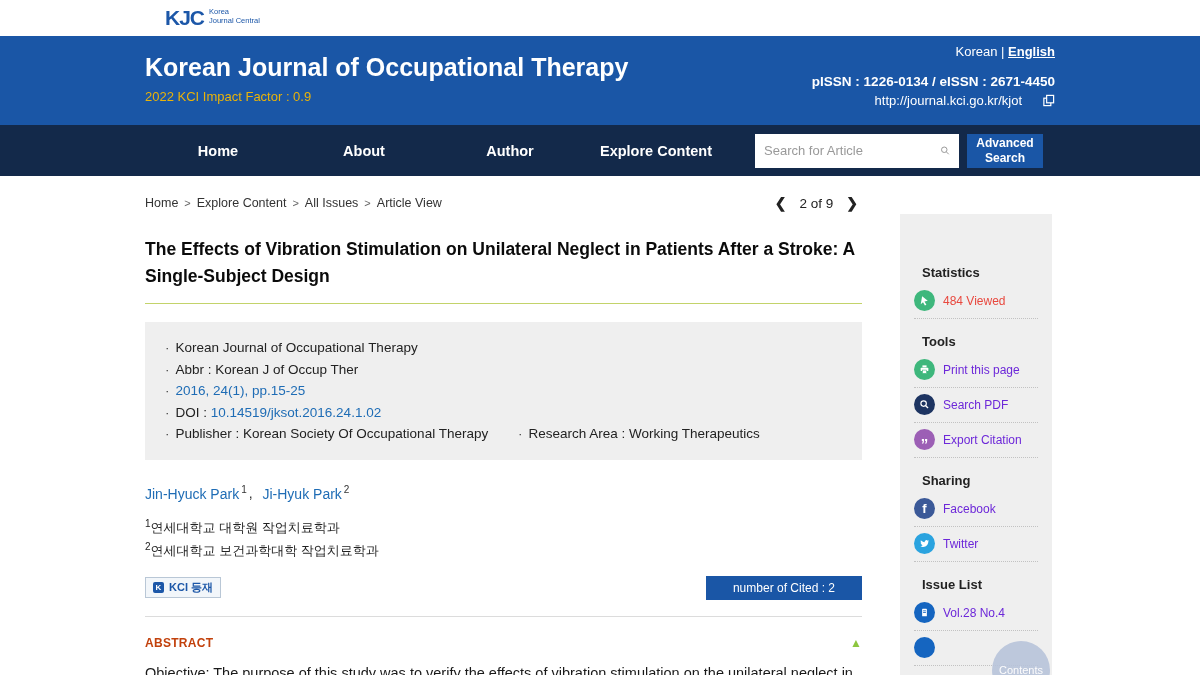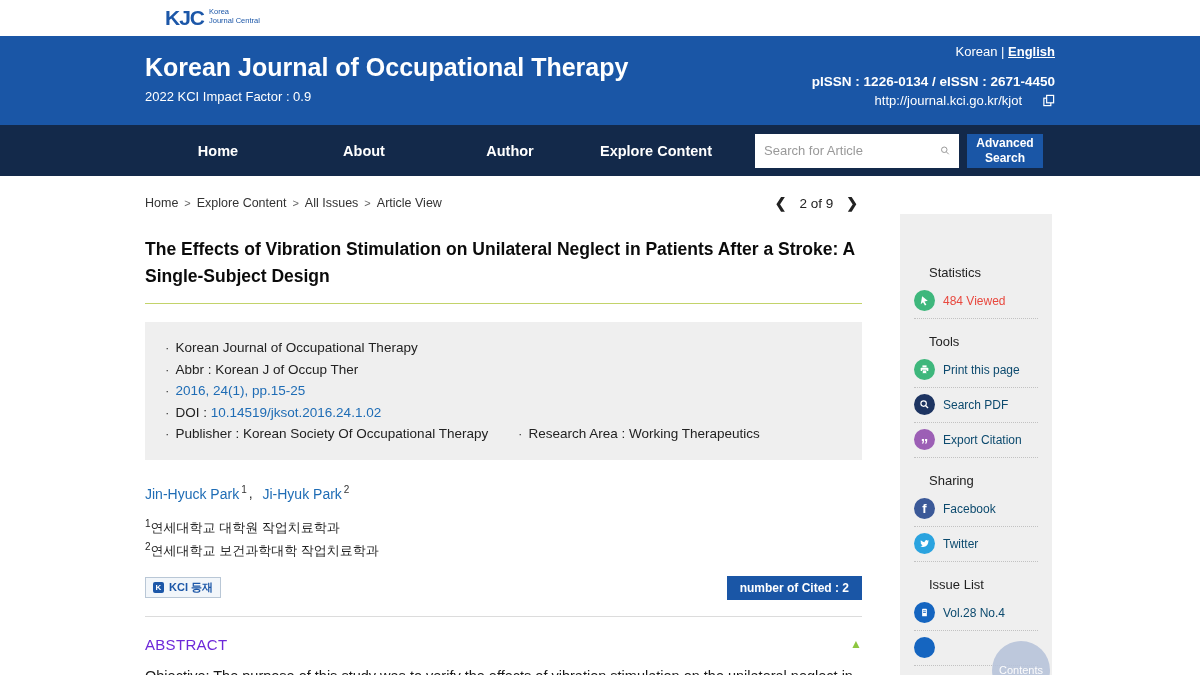--- a/index.html
+++ b/index.html
@@ -10,21 +10,21 @@
   
   .topbar { height:36px; display:flex; align-items:center; }
   .topbar-inner { width:910px; margin:8px auto; padding-left:20px; display:flex; align-items:center; }
   .kjc { font-size:21px; font-weight:bold; color:#1c57a8; letter-spacing:-1px; }
   .kjc-sub { font-size:7.5px; line-height:8.5px; color:#1c57a8; margin-left:5px; margin-top:2px; }
 
   
   .hdr { background:#1a56a6; height:89px; }
   .hdr-inner { width:910px; margin:0 auto; position:relative; height:100%; }
   .journal-title { color:#fff; font-size:25px; font-weight:bold; padding-top:17px; }
-  .impact { color:#ffffff; font-size:13px; margin-top:7px; }
+  .impact { color:#eab308; font-size:13px; margin-top:7px; }
   .hdr-right { position:absolute; right:0; top:8px; text-align:right; color:#fff; }
   .lang { font-size:13px; }
   .lang .en { font-weight:bold; text-decoration:underline; color:#fff; }
   .issn { font-size:13.5px; font-weight:bold; margin-top:15px; }
   .jurl { font-size:13px; margin-top:4px; display:flex; justify-content:flex-end; align-items:center; gap:20px; }
 
   
   .nav { background:#13294a; height:51px; }
   .nav-inner { width:910px; margin:0 auto; display:flex; align-items:center; height:100%; }
   .nav-item { width:146px; text-align:center; color:#fff; font-weight:bold; font-size:14.5px; cursor:pointer; }
@@ -56,36 +56,36 @@
   .authors sup { color:#333; font-size:10px; margin-left:2px; }
   .auth-sep { color:#333; margin:0 6px 0 2px; }
   .affils { margin-top:13px; font-size:13px; color:#222; line-height:19px; }
   .affils sup { font-size:10px; }
 
   .badge-row { margin-top:15px; display:flex; align-items:center; justify-content:space-between; }
   .kci-badge { border:1px solid #b9c7d6; background:#f2f6fa; padding:2px 7px; display:inline-flex; gap:5px; align-items:center;
     font-size:11px; color:#1c57a8; font-weight:bold; cursor:pointer; }
   .kci-ic { width:11px; height:11px; background:#1c57a8; border-radius:2px; color:#fff; font-size:8px; font-weight:bold;
     display:flex; align-items:center; justify-content:center; }
-  .cited-box { background:#1a56a6; color:#fff; font-weight:bold; font-size:12px; padding:5px 13px; }
+  .cited-box { background:#1a56a6; color:#fff; font-weight:normal; font-size:12px; padding:5px 27px; }
 
   .div-light { border-top:1px solid #dcdcdc; margin-top:16px; }
   .abs-head { margin-top:19px; display:flex; align-items:center; justify-content:space-between; }
-  .abs-title { font-size:15px; font-weight:normal; color:#6d28d9; letter-spacing:.3px; }
+  .abs-title { font-size:12px; font-weight:bold; color:#c2410c; letter-spacing:.3px; }
   .abs-toggle { color:#8dc63f; font-size:12px; cursor:pointer; }
   .abs-text { margin-top:9px; font-size:14.5px; line-height:29.5px; color:#1a1a1a; word-break:break-all; }
 
   
   .sidebar { position:absolute; left:755px; top:19px; width:152px; background:#efefef;
     padding:36px 14px 0; height:500px; }
-  .sb-title { font-size:13px; font-weight:normal; color:#222; margin:15px 15px 4px; }
+  .sb-title { font-size:13px; font-weight:bold; color:#222; margin:15px 8px 4px; }
   .sb-item { display:flex; align-items:center; gap:8px; padding:6px 0 7px; border-bottom:1px dotted #c2c2c2;
     font-size:12px; cursor:pointer; }
   .sb-item .red { color:#e8483e; }
-  .sb-item .blue { color:#0c4a6e; }
+  .sb-item .blue { color:#6d28d9; }
   .cir { width:21px; height:21px; border-radius:50%; flex:none; display:flex; align-items:center; justify-content:center; }
   .c-green { background:#3eb77c; } .c-navy { background:#1d3461; } .c-purple { background:#9c5fb5; }
   .c-fb { background:#3b5998; } .c-tw { background:#2aa3df; } .c-issue { background:#1565c0; }
   .q-glyph { color:#fff; font-size:15px; font-weight:bold; line-height:0; margin-top:9px; }
   .f-glyph { color:#fff; font-size:13px; font-weight:bold; }
   .contents-btn { position:absolute; right:2px; top:427px; width:58px; height:58px; border-radius:50%;
     background:#b7c3da; opacity:.88; color:#fff; font-size:11px; display:flex; align-items:center; justify-content:center; cursor:pointer; }
 </style>
 </head>
 <body>

